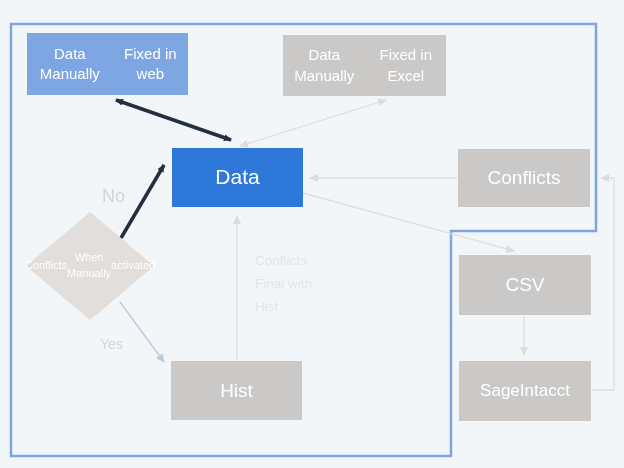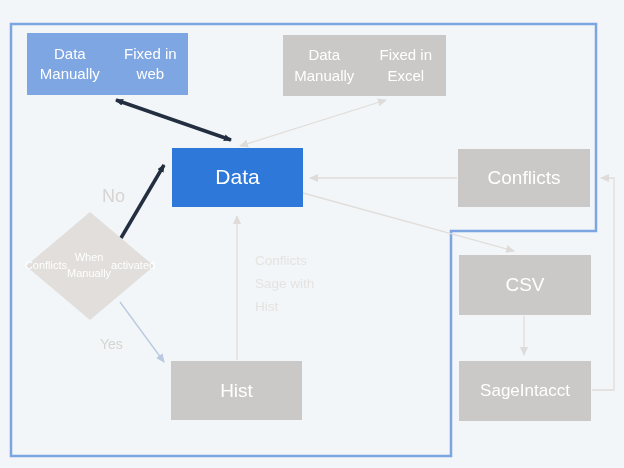--- a/index.html
+++ b/index.html
@@ -117,17 +117,17 @@
   <div class="node n-diamond-text">
     <span>Conflicts</span>
     <span>When Manually</span>
     <span>activated</span>
   </div>
 
   <div class="lbl lbl-no">No</div>
   <div class="lbl lbl-yes">Yes</div>
   <div class="lbl lbl-override">
     <div>Conflicts</div>
-    <div>Sage with</div>
+    <div>Final with</div>
     <div>Hist</div>
   </div>
 
 </div>
 
 </body></html>

